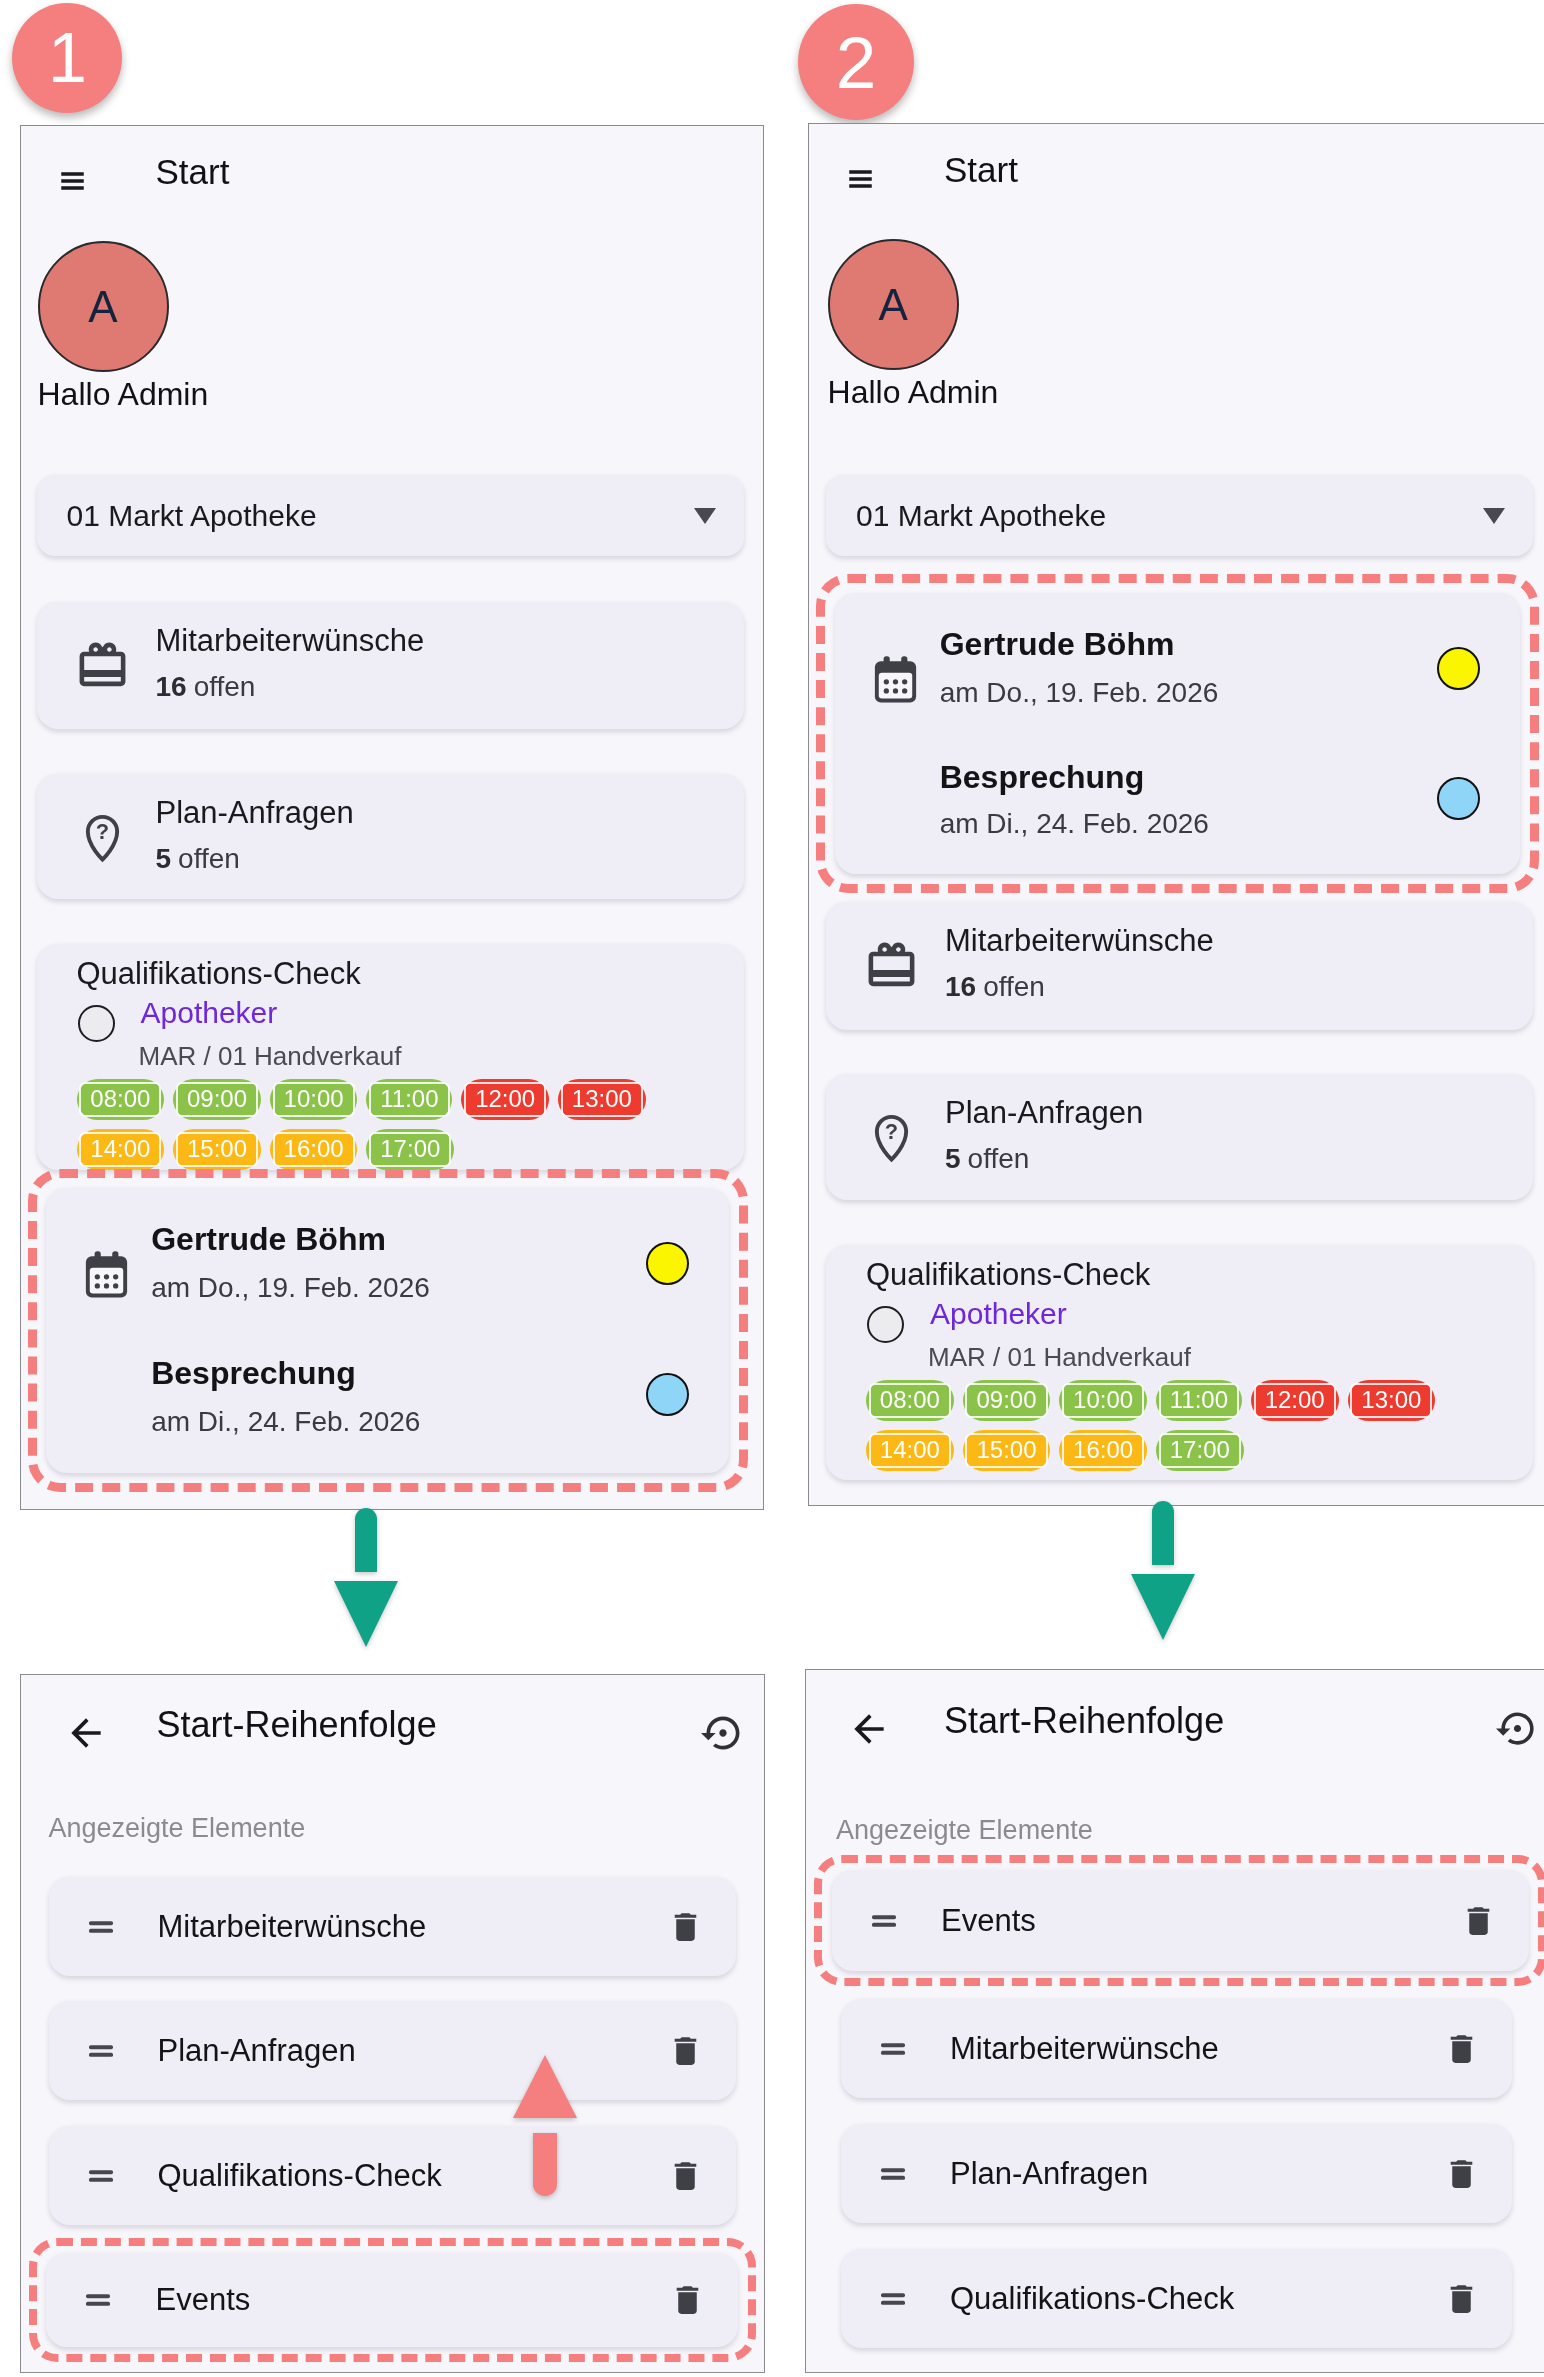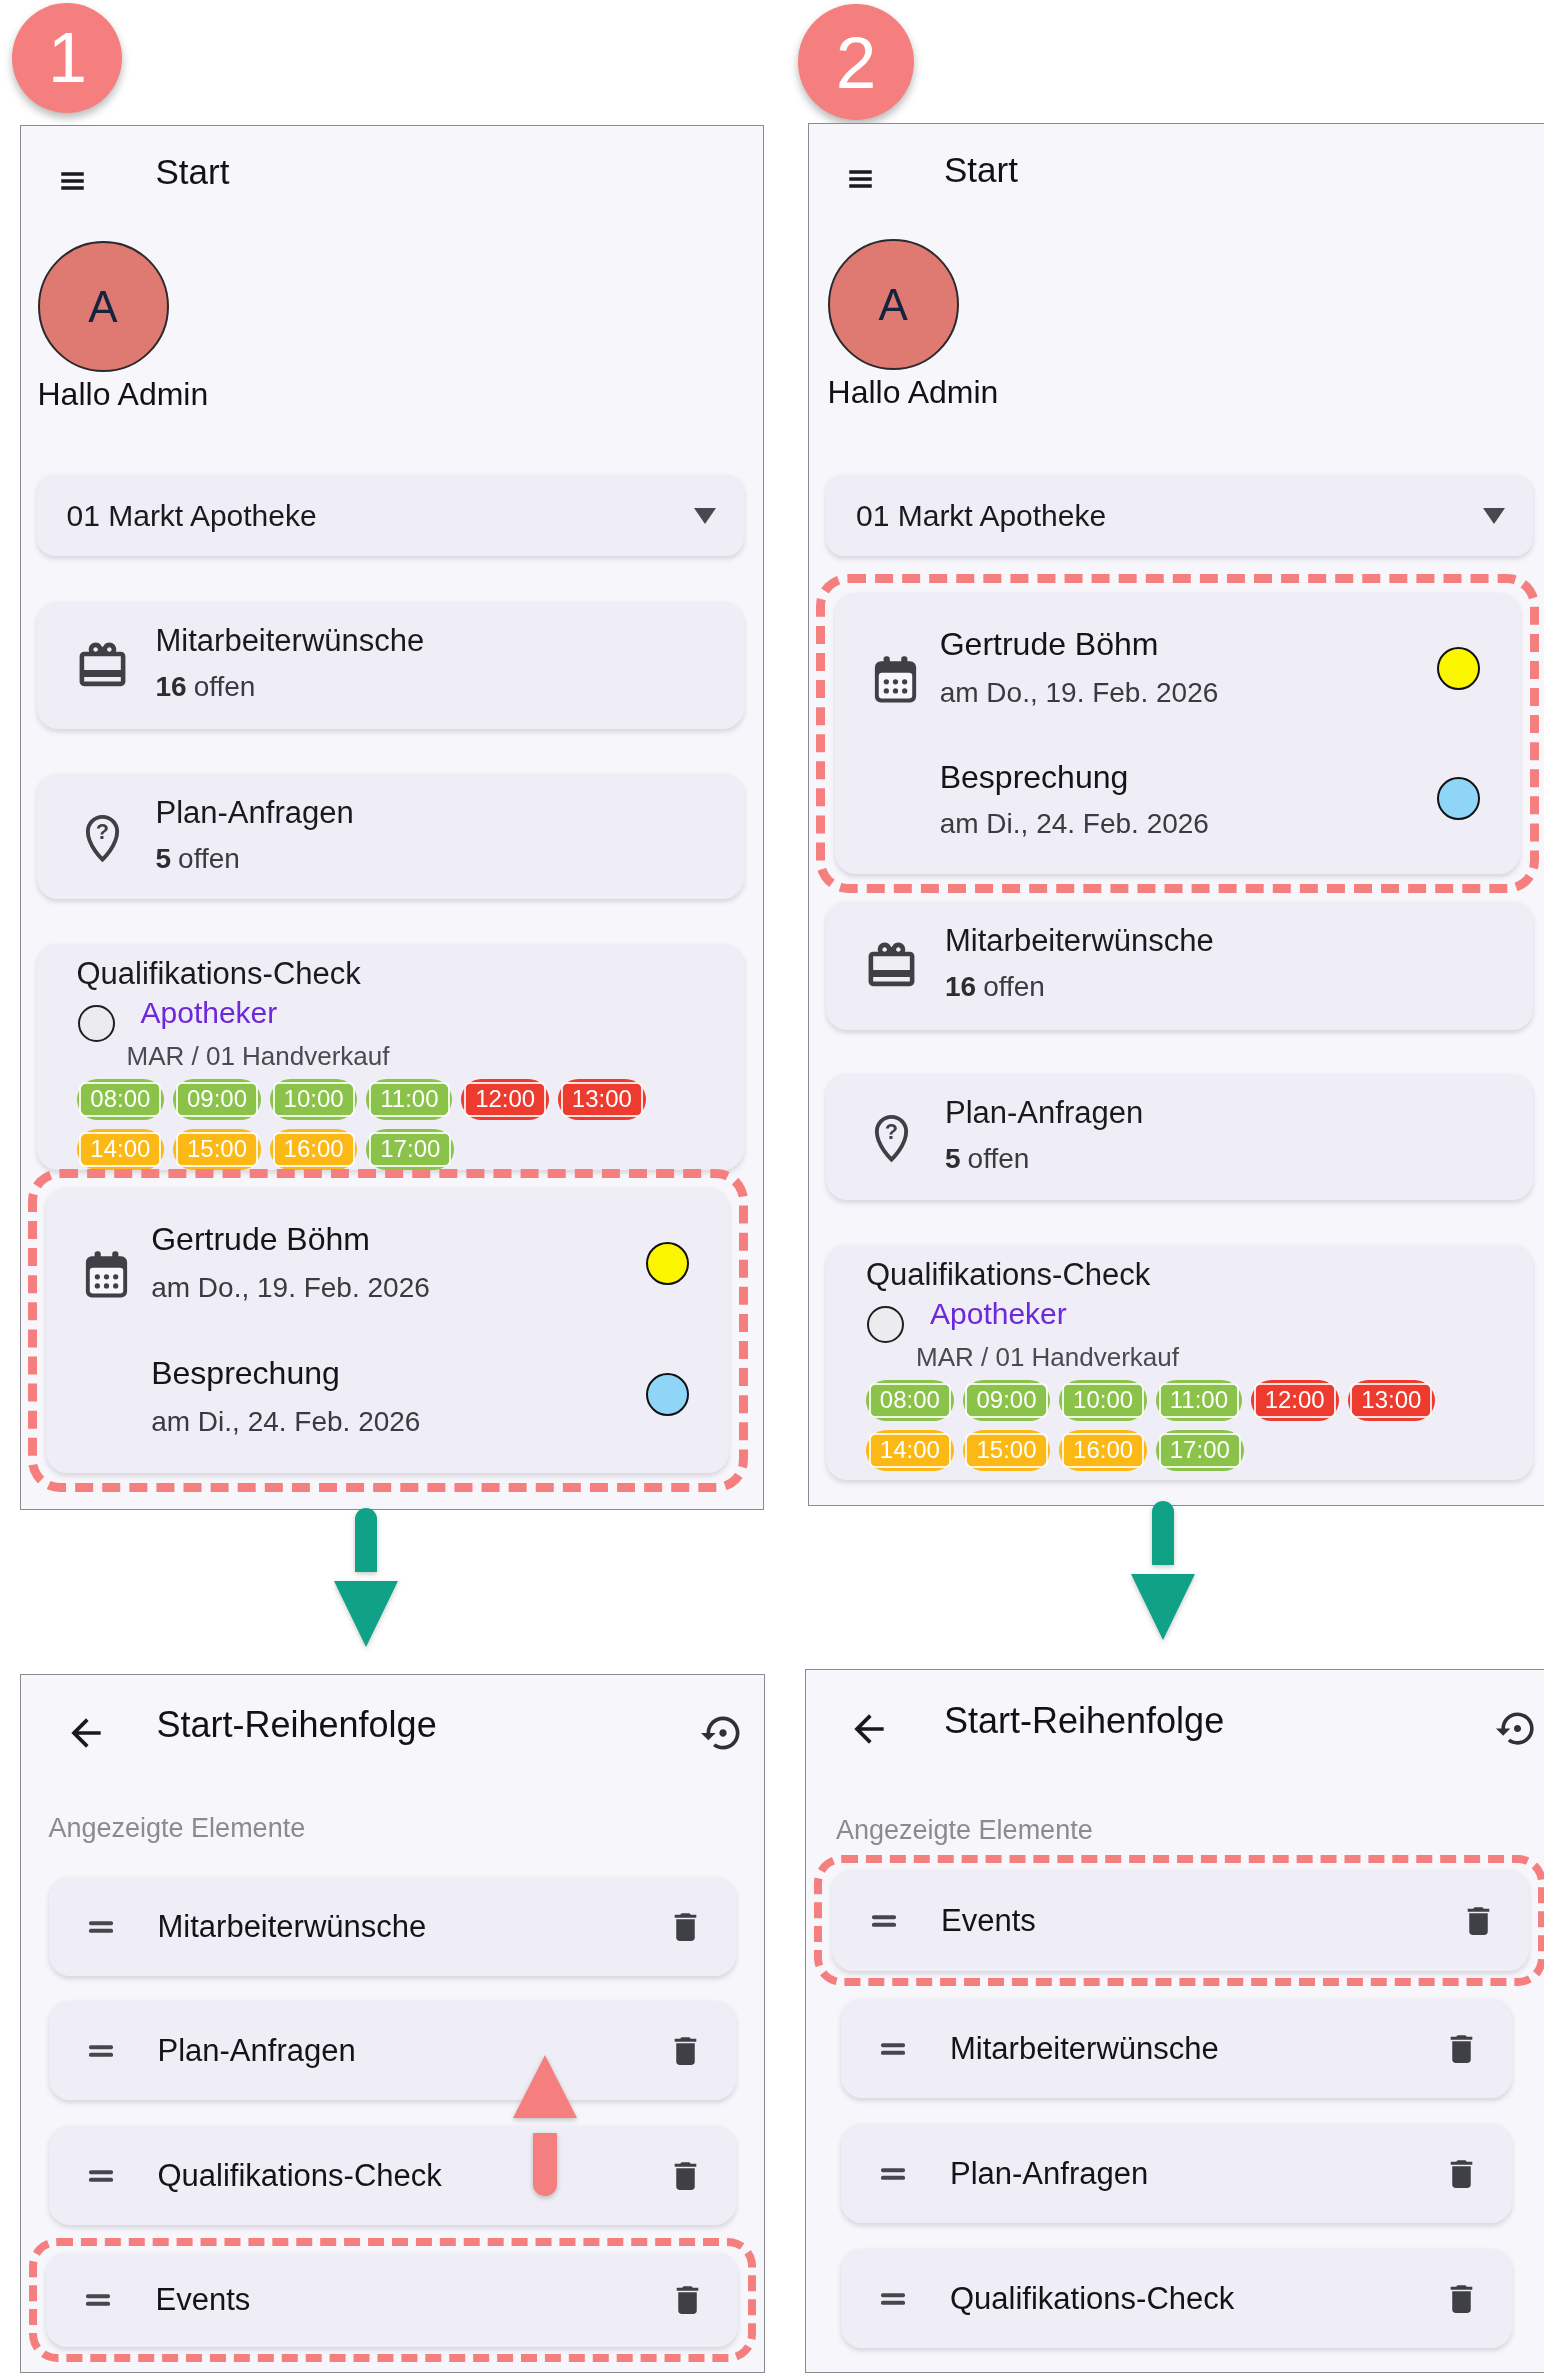--- a/index.html
+++ b/index.html
@@ -27,32 +27,32 @@
 
   .tile-icon{position:absolute;left:38px;top:36px;width:55px;height:55px;}
   .tile-title{position:absolute;left:119px;top:21px;font-size:31px;color:#1A1A1E;white-space:nowrap;}
   .tile-sub{position:absolute;left:119px;top:69px;font-size:28px;color:#3A3A40;}
   .tile-sub b{font-weight:700;color:#2C2C31;margin-right:7px;}
 
   .qual-title{position:absolute;left:40px;top:12.4px;font-size:31px;color:#1A1A1E;}
   .radio{position:absolute;left:41px;top:61px;width:37px;height:37px;border-radius:50%;
          border:2.8px solid #1f1f22;background:#ECECEE;box-sizing:border-box;}
   .qual-role{position:absolute;left:104px;top:52px;font-size:30px;color:#6d28d9;}
-  .qual-detail{position:absolute;left:90px;top:97px;font-size:26px;color:#4A4A50;}
+  .qual-detail{position:absolute;left:102px;top:97px;font-size:26px;color:#4A4A50;}
   .chips{position:absolute;left:40px;top:135px;width:642px;display:flex;flex-wrap:wrap;gap:9px;}
   .chip{border-radius:21px;padding:2.8px;}
   .chip-inner{display:block;border:2.1px solid rgba(255,255,255,.85);border-radius:6px;
               padding:0.7px 9px;color:#ffffff;font-size:24px;line-height:30px;white-space:nowrap;}
 
   .dashed{position:absolute;border:9px dashed currentColor;border-radius:32px;
           box-sizing:border-box;padding:9.7px;}
   .events-card{position:relative;width:100%;height:100%;background:#EFEDF5;border-radius:21px;
                box-shadow:0 2.1px 4.8px rgba(50,50,70,.16);color:#17171a;}
   .cal-icon{position:absolute;left:33px;top:59px;width:55px;height:55px;}
-  .event-title{position:absolute;left:105px;font-size:32px;color:#141417;white-space:nowrap;}
+  .event-title{position:absolute;left:105px;font-size:32px;color:#141417;white-space:nowrap;font-weight:bold;}
   .event-date{position:absolute;left:105px;font-size:28px;color:#3A3A40;white-space:nowrap;}
   .dot{position:absolute;right:40px;width:43px;height:43px;border-radius:50%;
        border:2.1px solid #111;box-sizing:border-box;}
 
   .backbtn{position:absolute;width:44px;height:44px;}
   .restore{position:absolute;width:44px;height:44px;}
   .order-title{position:absolute;font-size:36px;color:#121215;white-space:nowrap;}
   .section-label{position:absolute;font-size:27px;color:#8A8A8F;white-space:nowrap;}
   .order-row{position:absolute;background:#EFEDF5;border-radius:21px;box-shadow:0 2.1px 4.8px rgba(50,50,70,.16);}
   .order-row.inner{position:relative;width:100%;height:100%;}

